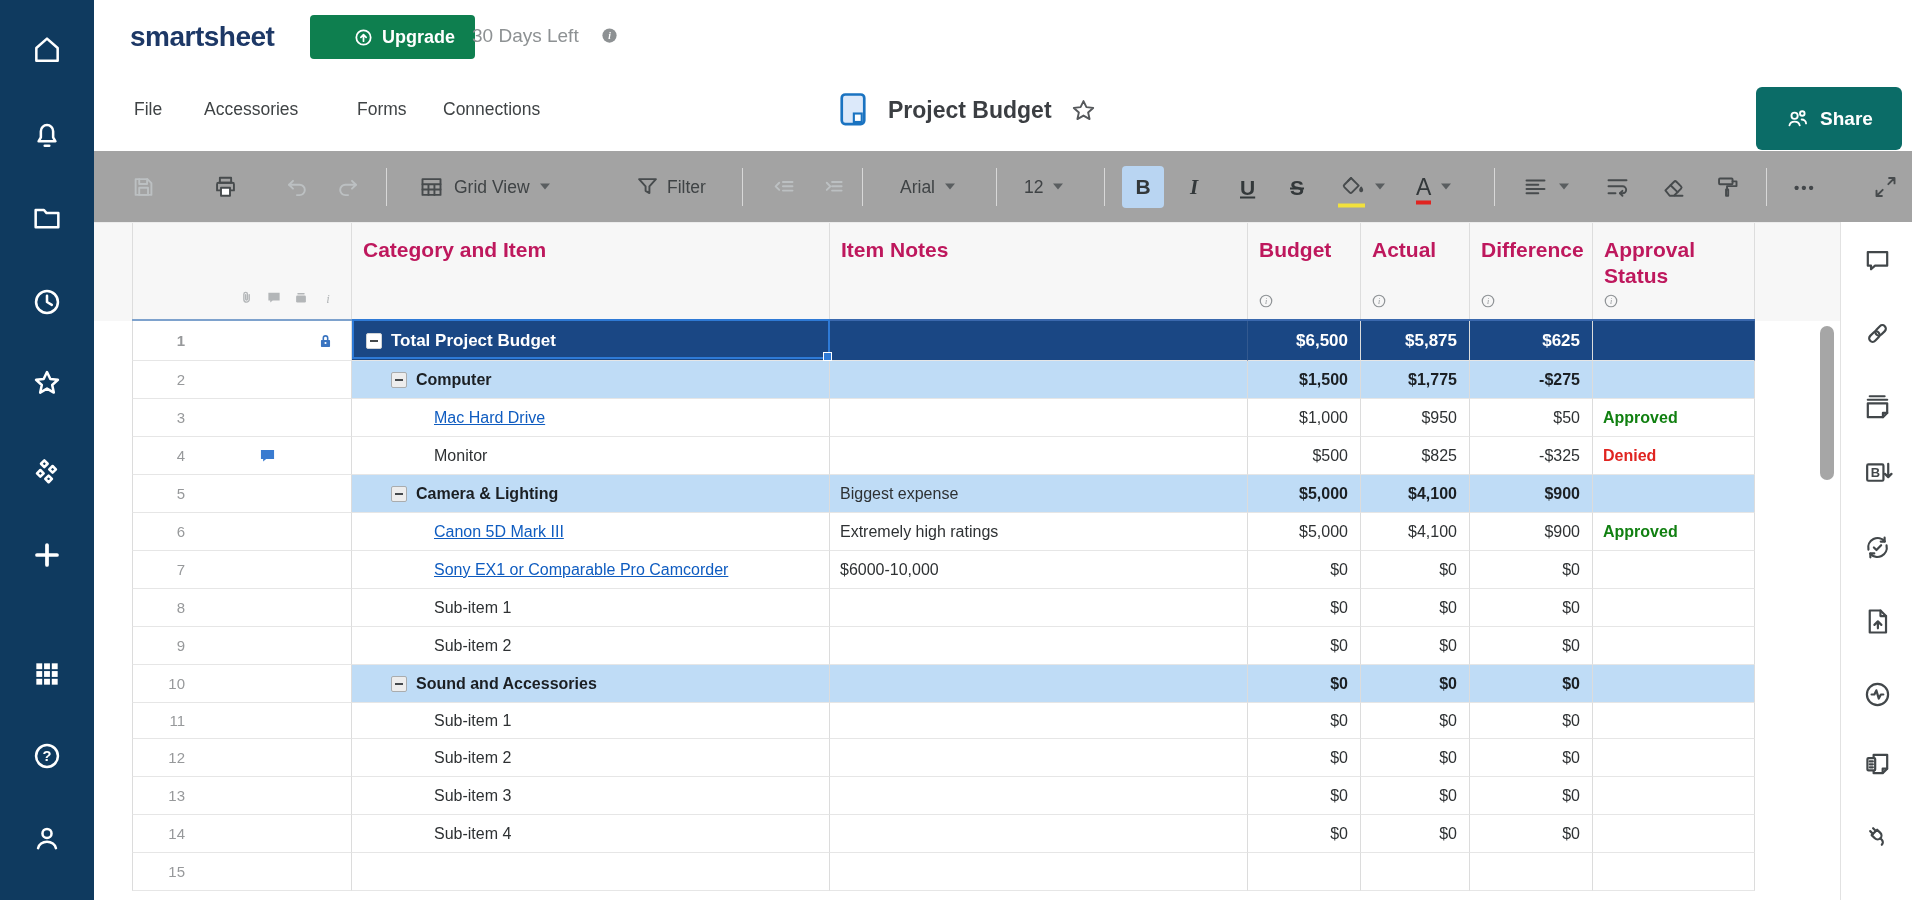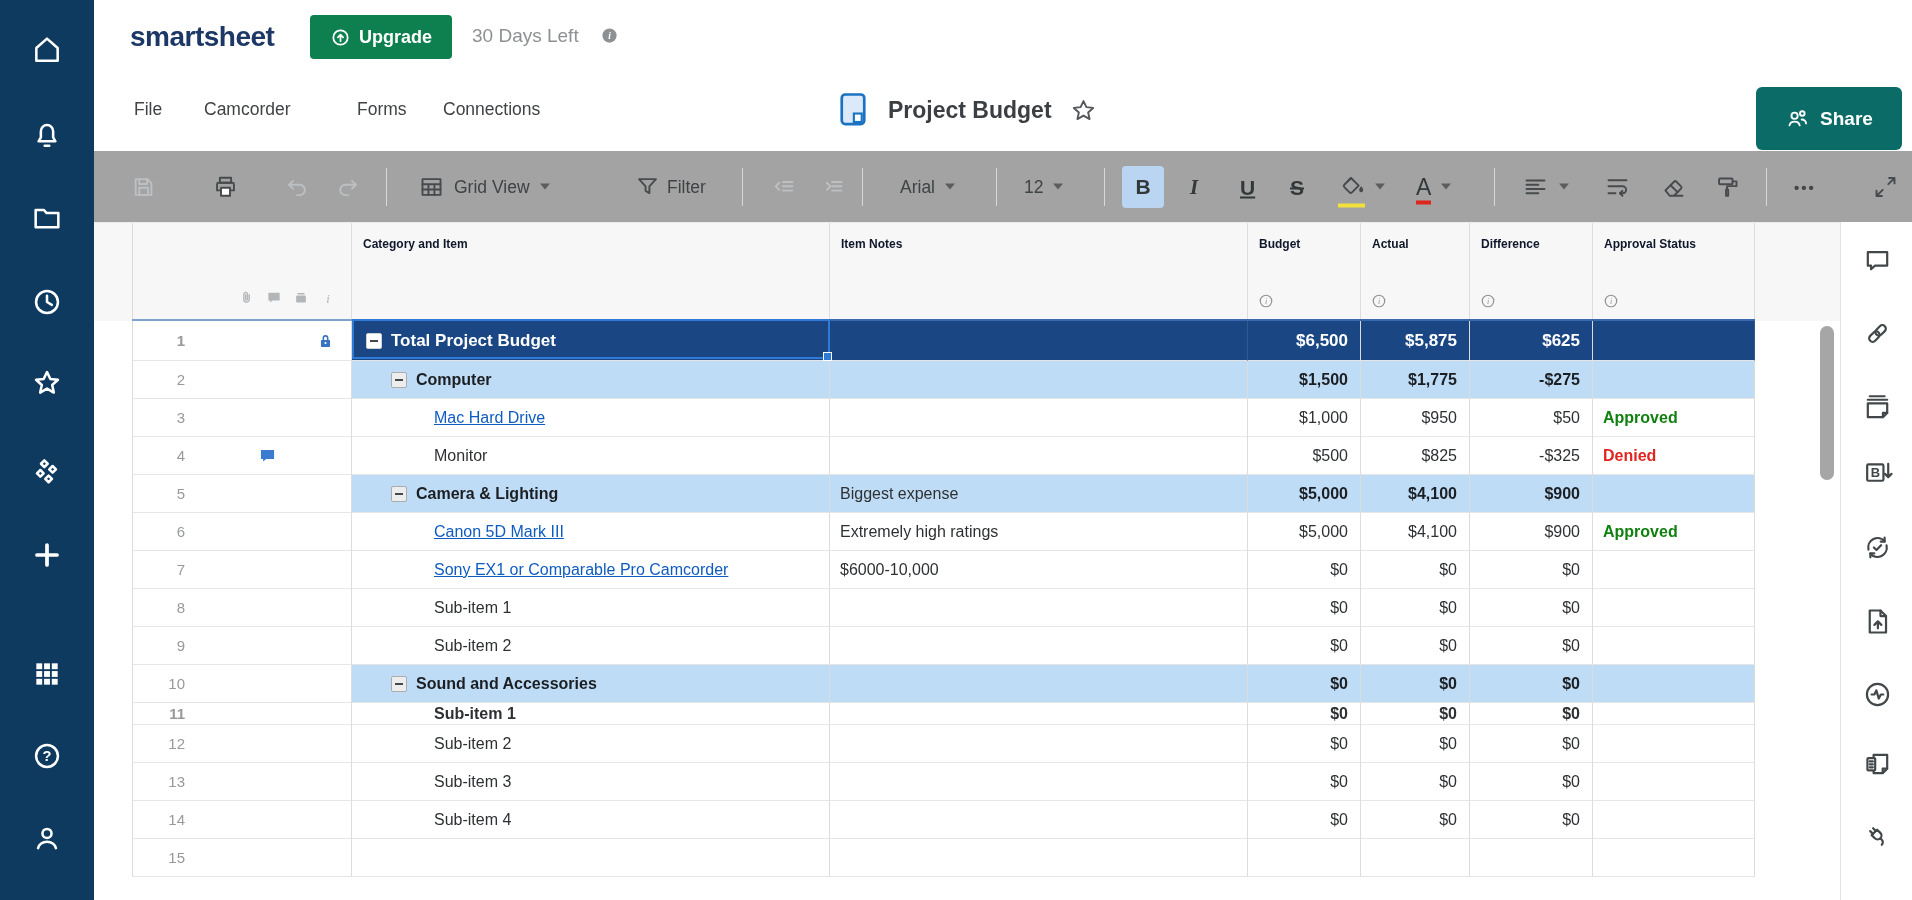--- a/index.html
+++ b/index.html
@@ -10,21 +10,21 @@
   #left-rail{position:absolute;left:0;top:0;width:94px;height:900px;background:#0f3a5f;}
   .rail-btn{position:absolute;left:50%;transform:translateX(-50%);width:44px;height:44px;display:flex;align-items:center;justify-content:center;color:#fff;cursor:pointer;}
   .rail-btn svg{width:32px;height:32px;stroke:#fff;stroke-width:1.9;fill:none;stroke-linecap:round;stroke-linejoin:round;}
 
   
   #main{position:absolute;left:94px;top:0;width:1818px;height:900px;background:#fff;}
 
   
   #topbar{position:absolute;left:0;top:0;width:1818px;height:75px;border-bottom:1px solid #e8e8e8;background:#fff;}
   #logo{position:absolute;left:36px;top:21px;font-size:28px;font-weight:bold;color:#1d3866;letter-spacing:-0.5px;}
-  #upgrade-btn{position:absolute;left:216px;top:15px;width:142px;height:44px;background:#0e7f4f;border-radius:4px;color:#fff;display:flex;align-items:center;justify-content:center;gap:8px;font-size:18px;font-weight:bold;cursor:pointer;}
+  #upgrade-btn{position:absolute;left:216px;top:15px;width:142px;height:44px;background:#0e7f4f;border-radius:4px;color:#fff;display:flex;align-items:center;justify-content:center;gap:8px;font-size:18px;font-weight:bold;cursor:pointer;padding-left:23px;}
   #upgrade-btn svg{width:21px;height:21px;stroke:#fff;stroke-width:2;fill:none;stroke-linecap:round;}
   #days-left{position:absolute;left:378px;top:25px;font-size:19px;color:#8d9193;}
   #trial-info{position:absolute;left:506px;top:26px;width:19px;height:19px;}
   #search-box{position:absolute;left:1426px;top:9px;width:356px;height:55px;border:1.5px solid #c9c9c9;border-radius:8px;display:flex;align-items:center;padding:0 16px;box-sizing:border-box;gap:12px;background:#fff;cursor:text;}
   #search-box svg{width:23px;height:23px;stroke:#6f7274;stroke-width:1.8;fill:none;stroke-linecap:round;}
   #search-input{border:none;outline:none;font-size:19px;color:#333;flex:1;font-family:"Liberation Sans",sans-serif;}
   #search-input::placeholder{color:#9aa0a2;}
 
   
   #menubar{position:absolute;left:0;top:75px;width:1818px;height:76px;background:#fff;}
@@ -44,21 +44,21 @@
   .tb-label{font-size:17.5px;color:#3f4345;margin-left:9px;white-space:nowrap;}
   .caret{width:0;height:0;border-left:5px solid transparent;border-right:5px solid transparent;border-top:6px solid #5a5e60;margin-left:10px;}
   .fmt-letter{font-size:21px;font-weight:bold;color:#33383a;line-height:1;}
   #bold-btn{width:42px;height:42px;background:#b9d5f2;border-radius:4px;display:flex;align-items:center;justify-content:center;}
   #italic-btn .fmt-letter{font-family:"Liberation Serif",serif;font-style:italic;font-weight:bold;}
   .underbar{position:absolute;left:0;right:0;bottom:-7px;height:4px;}
 
   
   #grid-header{position:absolute;left:0;top:222px;width:1746px;height:99px;background:#f7f7f7;border-top:1px solid #ececec;box-sizing:border-box;}
   .hdr-cell{position:absolute;top:0;height:96px;box-sizing:border-box;border-right:1px solid #ddd;}
-  .hdr-label{position:absolute;left:11px;top:14px;font-size:12px;font-weight:bold;color:#0f172a;line-height:1.25;padding-right:8px;}
+  .hdr-label{position:absolute;left:11px;top:14px;font-size:21px;font-weight:bold;color:#be185d;line-height:1.25;padding-right:8px;}
   .hdr-info{position:absolute;left:10px;top:70px;width:16px;height:16px;color:#8f9396;}
   #rowcol-icons{position:absolute;right:14px;top:66px;display:flex;gap:9px;align-items:center;color:#b3b6b8;}
   #rowcol-icons svg{width:18px;height:18px;}
   #blue-line-a{position:absolute;left:38px;top:96px;width:220px;height:3px;background:#7ea2cd;}
   #blue-line-b{position:absolute;left:258px;top:96px;width:1403px;height:3px;background:#3a68ad;}
 
   
   #grid-body{position:absolute;left:38px;top:321px;width:1623px;}
   .row{position:relative;width:1623px;box-sizing:border-box;}
   .cell{position:absolute;top:0;bottom:0;box-sizing:border-box;border-right:1px solid #dcdcdc;border-bottom:1px solid #e6e6e6;display:flex;align-items:center;overflow:hidden;}
@@ -183,21 +183,21 @@
     <div id="trial-info">
       <svg viewBox="0 0 24 24">
           <circle cx="12" cy="12" r="9" fill="#8d9193"></circle>
           <text x="12" y="16.4" font-size="12" font-style="italic" font-weight="bold" font-family="Liberation Serif,serif" fill="#fff" text-anchor="middle">i</text>
         </svg>
     </div>
   </div>
 
   <div id="menubar">
     <span class="menu-item" style="left:40px">File</span>
-    <span class="menu-item" style="left:110px">Camcorder</span>
+    <span class="menu-item" style="left:110px">Accessories</span>
     <span class="menu-item" style="left:263px">Forms</span>
     <span class="menu-item" style="left:349px">Connections</span>
 
     <div id="title-group">
       <span>
         <svg width="34" height="38" viewBox="0 0 24 27">
             <rect x="4" y="2.5" width="16" height="21" rx="2.5" fill="#dce9fa" stroke="#1a73c1" stroke-width="1.9"></rect>
             <rect x="12.6" y="16" width="5.6" height="6" fill="#fff" stroke="#1a73c1" stroke-width="1.5"></rect>
           </svg>
       </span>
@@ -575,21 +575,21 @@
         <div class="cell c-cat" style="padding-left: 39px;">
           <span class="minus-box"></span>
           <span>Sound and Accessories</span>
         </div>
         <div class="cell c-notes"></div>
         <div class="cell c-budget">$0</div>
         <div class="cell c-actual">$0</div>
         <div class="cell c-diff">$0</div>
         <div class="cell c-appr"></div>
       </div>
-      <div class="row plain" style="height: 22px; font-weight: bold;">
+      <div class="row plain" style="height: 36px;">
         <div class="cell c-rowcol">
           <span class="row-num">11</span>
         </div>
         <div class="cell c-cat" style="padding-left: 82px;">
           <span>Sub-item 1</span>
         </div>
         <div class="cell c-notes"></div>
         <div class="cell c-budget">$0</div>
         <div class="cell c-actual">$0</div>
         <div class="cell c-diff">$0</div>

